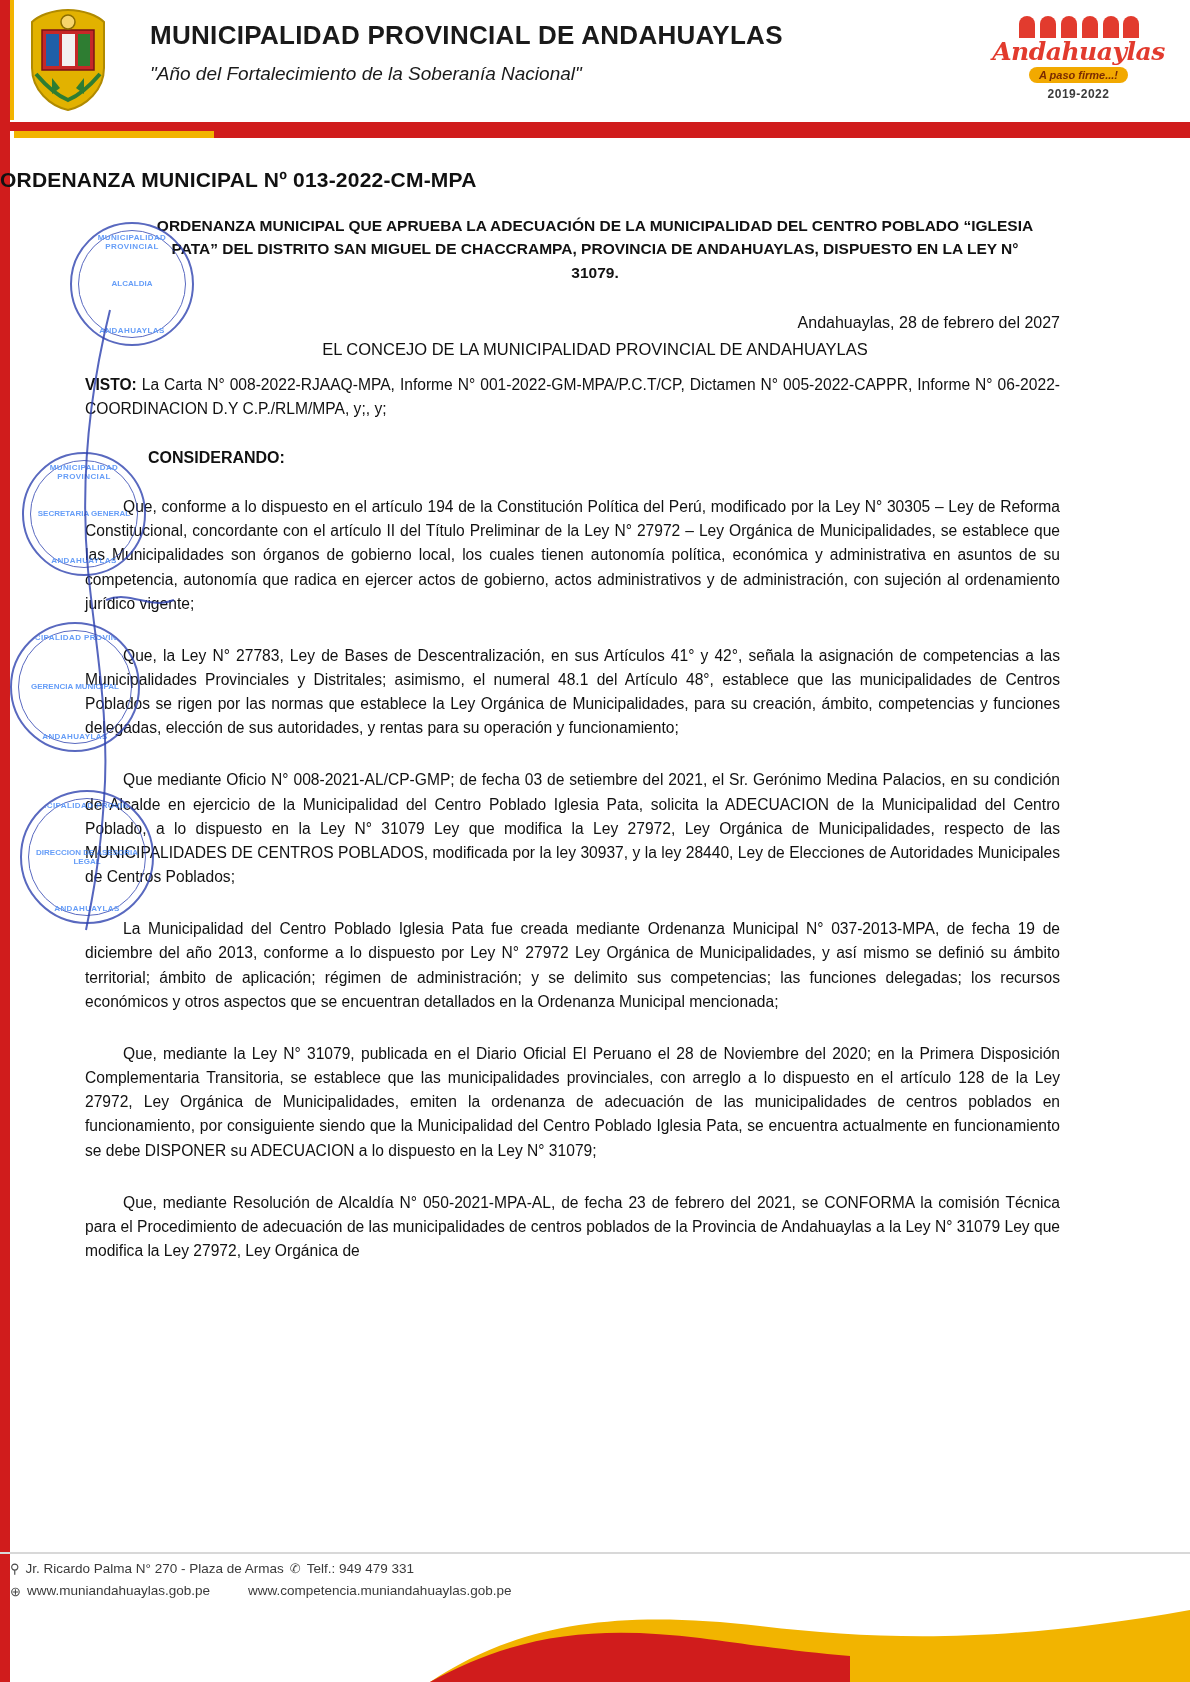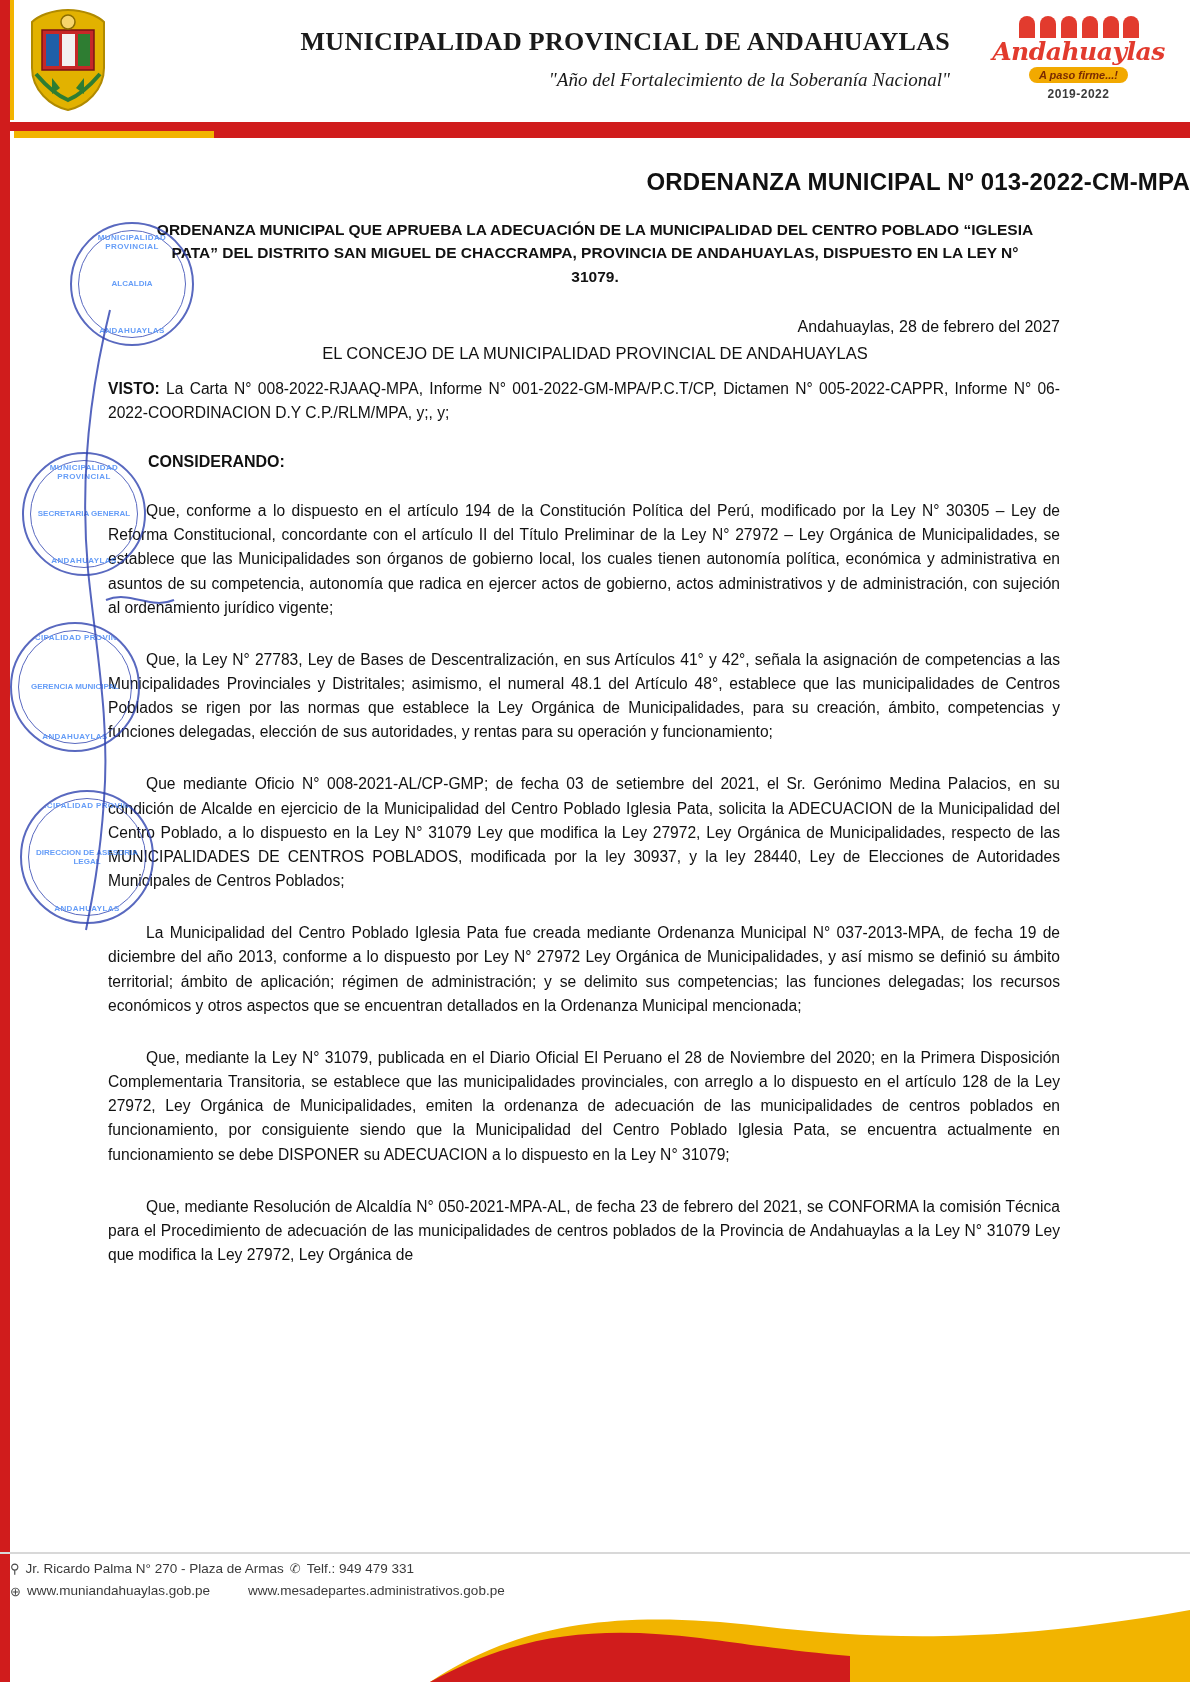--- a/index.html
+++ b/index.html
@@ -38,24 +38,23 @@
   }
   .crest {
     position: absolute;
     left: 22px; top: 8px;
     width: 92px; height: 104px;
   }
   .crest svg { display:block; }
 
   .header-text {
     position: absolute;
-    left: 150px; top: 27px;
+    left: 150px; top: 20px;
     width: 800px;
-    text-align: right;
-    font-family: Liberation Serif, serif;
+    text-align: left;
   }
   .header-title {
     font-size: 26px;
     font-weight: bold;
     letter-spacing: .3px;
     color: #1a1a1a;
     white-space: nowrap;
   }
   .header-sub {
     margin-top: 12px;
@@ -132,22 +131,22 @@
     background: #d01c1c;
   }
 
   
   .doc {
     position: absolute;
     left: 0; top: 150px;
     width: 1190px;
   }
   .title-main {
-    text-align: right;
-    font-size: 24px;
+    text-align: left;
+    font-size: 21px;
     font-weight: bold;
     letter-spacing: .2px;
     margin-top: 18px;
   }
   .title-sub {
     margin: 22px auto 0;
     width: 880px;
     text-align: center;
     font-size: 15.5px;
     font-weight: bold;
@@ -164,21 +163,21 @@
     font-weight: bold;
   }
   .concejo {
     margin: 8px auto 0;
     width: 1040px;
     text-align: center;
     font-size: 16.5px;
     font-weight: normal;
   }
   .para {
-    margin: 14px 130px 0 108px;
+    margin: 14px 130px 0 85px;
     font-size: 15.6px;
     line-height: 1.55;
     text-align: justify;
   }
   .para.indent { text-indent: 38px; }
   .para b { font-weight: bold; }
   .label-bold {
     margin: 28px 130px 0 148px;
     font-size: 16px;
     font-weight: bold;
@@ -377,21 +376,21 @@
     <div class="row">
       <span class="ficon">⚲</span>
       <span>Jr. Ricardo Palma N° 270 - Plaza de Armas</span>
       <span class="ficon">✆</span>
       <span>Telf.: 949 479 331</span>
     </div>
     <div class="row">
       <span class="ficon">⊕</span>
       <span>www.muniandahuaylas.gob.pe</span>
       <span class="gap"></span>
-      <span>www.mesadepartes.administrativos.gob.pe</span>
+      <span>www.competencia.muniandahuaylas.gob.pe</span>
     </div>
   </div>
 
   <svg class="wave" viewBox="0 0 1190 78" preserveAspectRatio="none">
     <path d="M430 78 C520 18 620 6 760 22 C880 36 1000 40 1190 6 L1190 78 Z" fill="#f2b400"></path>
     <path d="M430 78 C520 28 600 22 700 34 C760 42 800 48 850 52 L850 78 Z" fill="#d01c1c"></path>
   </svg>
 </div>
 
 </body></html>

